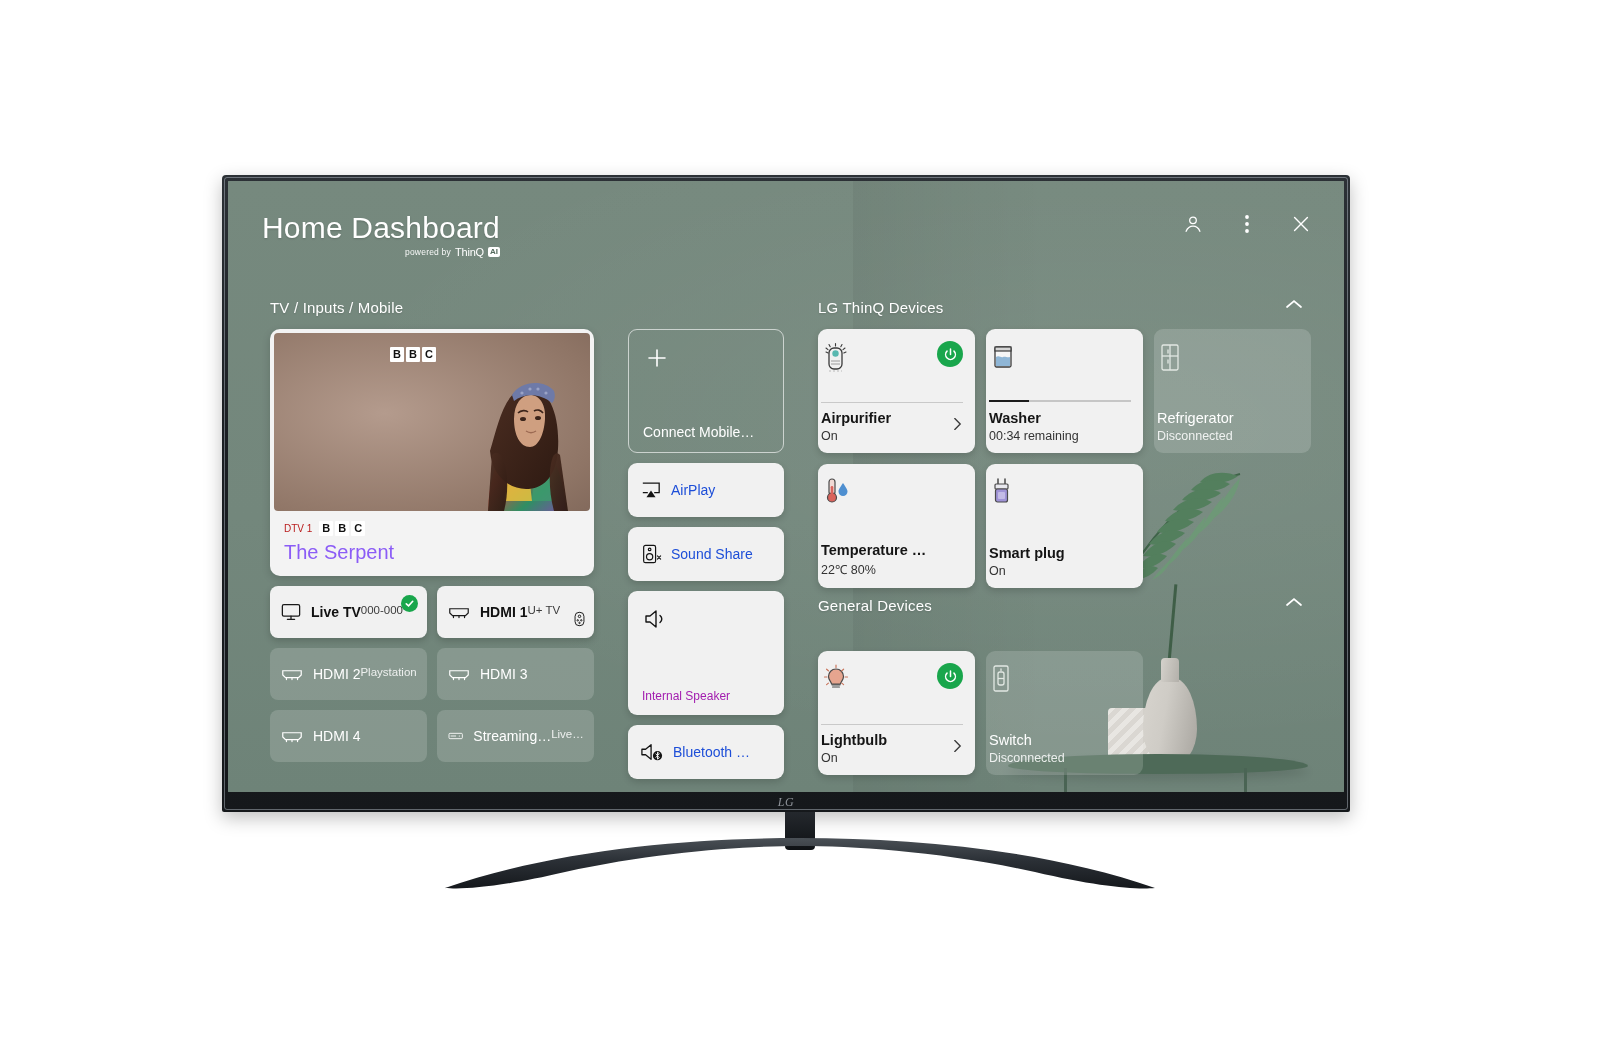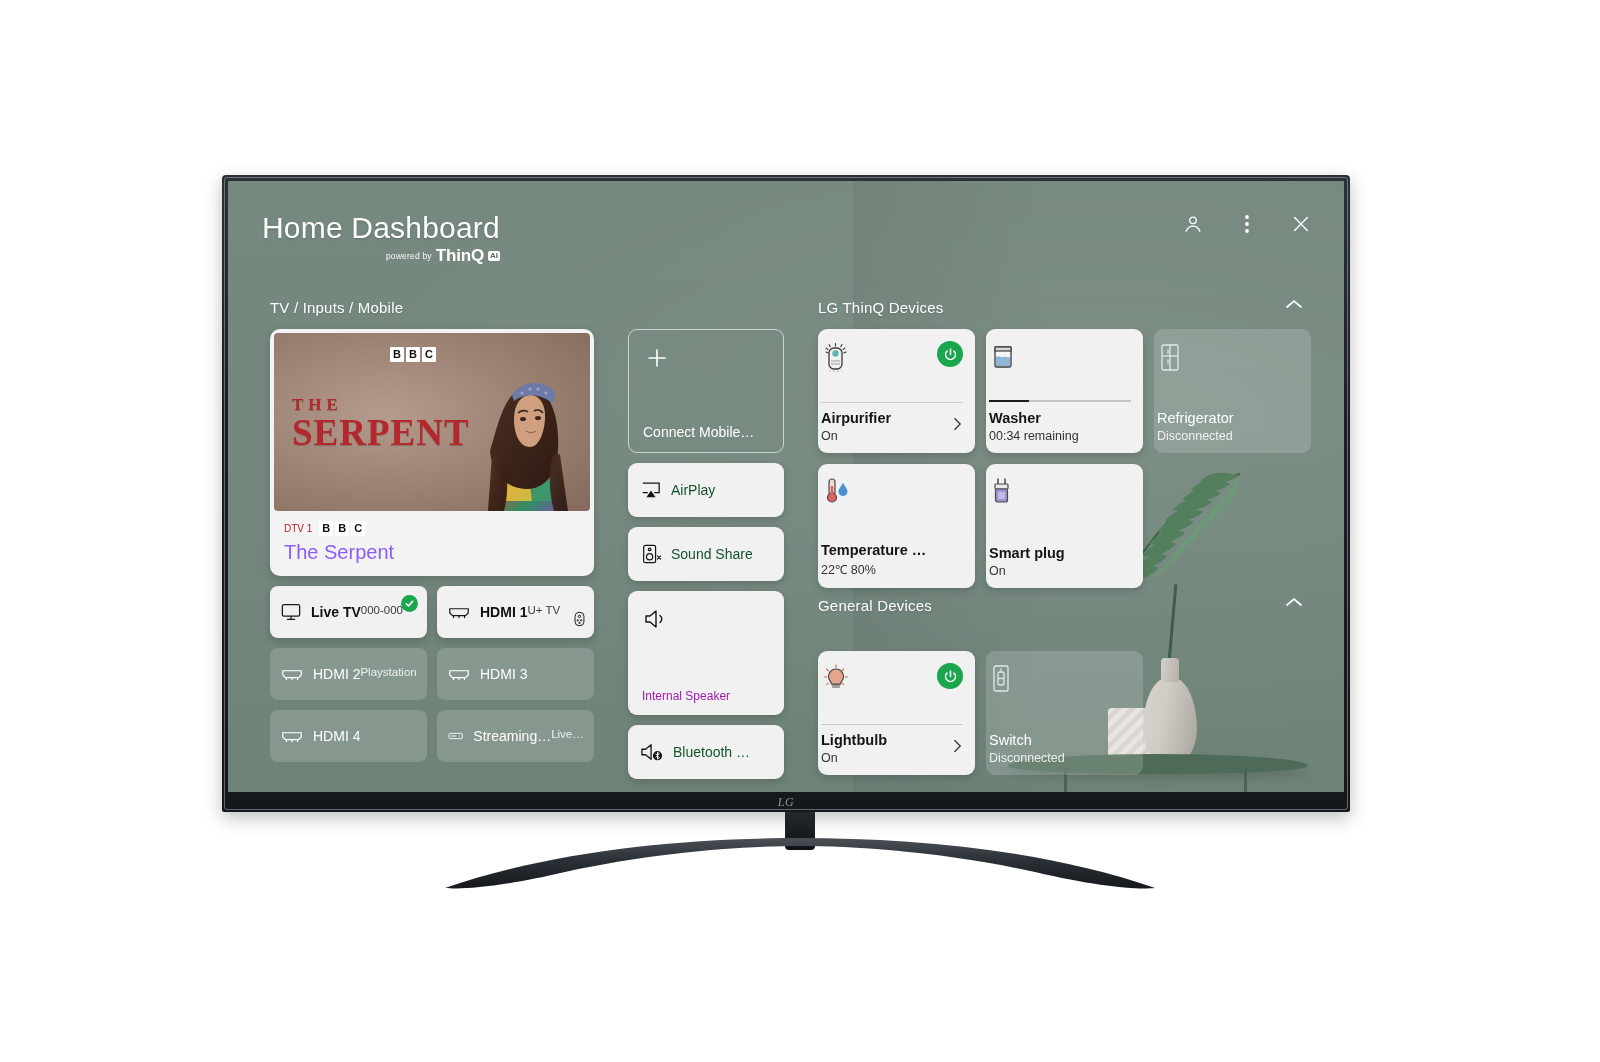--- a/index.html
+++ b/index.html
@@ -96,21 +96,21 @@
   .title-wrap { position: absolute; left: 34px; top: 30px; }
   .title {
     font-size: 30px; color: #fff; font-weight: 400; letter-spacing: .2px;
     text-shadow: 0 1px 2px rgba(0,0,0,.18);
   }
   .subtitle {
     margin-top: 1px; text-align: right; font-size: 11px; color: #fff;
     display:flex; align-items:center; justify-content:flex-end; gap:4px;
   }
   .sub-powered { font-size: 8.5px; letter-spacing: .2px; opacity:.95; }
-  .sub-thinq { font-size: 17px; font-weight: 700; letter-spacing: -.2px; }
+  .sub-thinq { font-size: 11px; font-weight: 400; letter-spacing: -.2px; }
   .sub-ai {
     font-size: 8px; font-weight: 700; background: #fff; color: #53695c;
     border-radius: 2px; padding: 1px 2px; line-height: 1;
   }
 
   .top-actions { position:absolute; right: 30px; top: 30px; display:flex; gap: 28px; align-items:center; }
   .top-actions .act { width: 26px; height: 26px; cursor:pointer; display:flex; align-items:center; justify-content:center; }
 
   .section-label {
     position:absolute; font-size: 15px; color: #fff; letter-spacing:.2px;
@@ -173,21 +173,21 @@
     background:#19a64c; display:flex; align-items:center; justify-content:center;
   }
   .remote-ic { position:absolute; right: 8px; bottom: 7px; }
 
   
   .mid-card {
     width: 156px; background:#f1f1f1; border-radius: 9px; cursor:pointer;
     box-shadow: 0 3px 7px rgba(0,0,0,.16); display:flex; align-items:center;
     gap: 9px; padding: 0 12px; height: 54px; margin-top: 10px;
   }
-  .mid-card .mc-label { font-size: 14px; color:#14532d; white-space:nowrap; }
+  .mid-card .mc-label { font-size: 14px; color:#1d4ed8; white-space:nowrap; }
   .mid-connect {
     width: 156px; height: 124px; border-radius: 9px; cursor:pointer;
     border: 1px solid rgba(255,255,255,.62); position: relative; margin-top: 0;
   }
   .mid-connect .plus { position:absolute; left: 16px; top: 16px; }
   .mid-connect .cm-label {
     position:absolute; left: 14px; bottom: 12px; right: 10px;
     font-size: 14px; color:#fff; white-space:nowrap; overflow:hidden; text-overflow:ellipsis;
   }
   .mid-tall {
@@ -313,24 +313,20 @@
 
         <div class="col-tv">
 
           <div class="preview">
             <div class="thumb">
               <div class="thumb-bbc bbc-chip">
                 <span>B</span>
                 <span>B</span>
                 <span>C</span>
               </div>
-              <div class="thumb-title">
-                <span class="t1">THE</span>
-                <span class="t2">SERPENT</span>
-              </div>
               <svg class="person" viewBox="0 0 112 160">
                 <defs>
                   <linearGradient id="hairG" x1="0" y1="0" x2="1" y2="1">
                     <stop offset="0" stop-color="#4b2d21"></stop>
                       <stop offset="1" stop-color="#2e1a12"></stop>
                   </linearGradient>
                   <linearGradient id="dressG" x1="0" y1="0" x2="1" y2="1">
                     <stop offset="0" stop-color="#e8b93f"></stop>
                       <stop offset=".35" stop-color="#d8483f"></stop>
                     <stop offset=".7" stop-color="#2f8f63"></stop>

